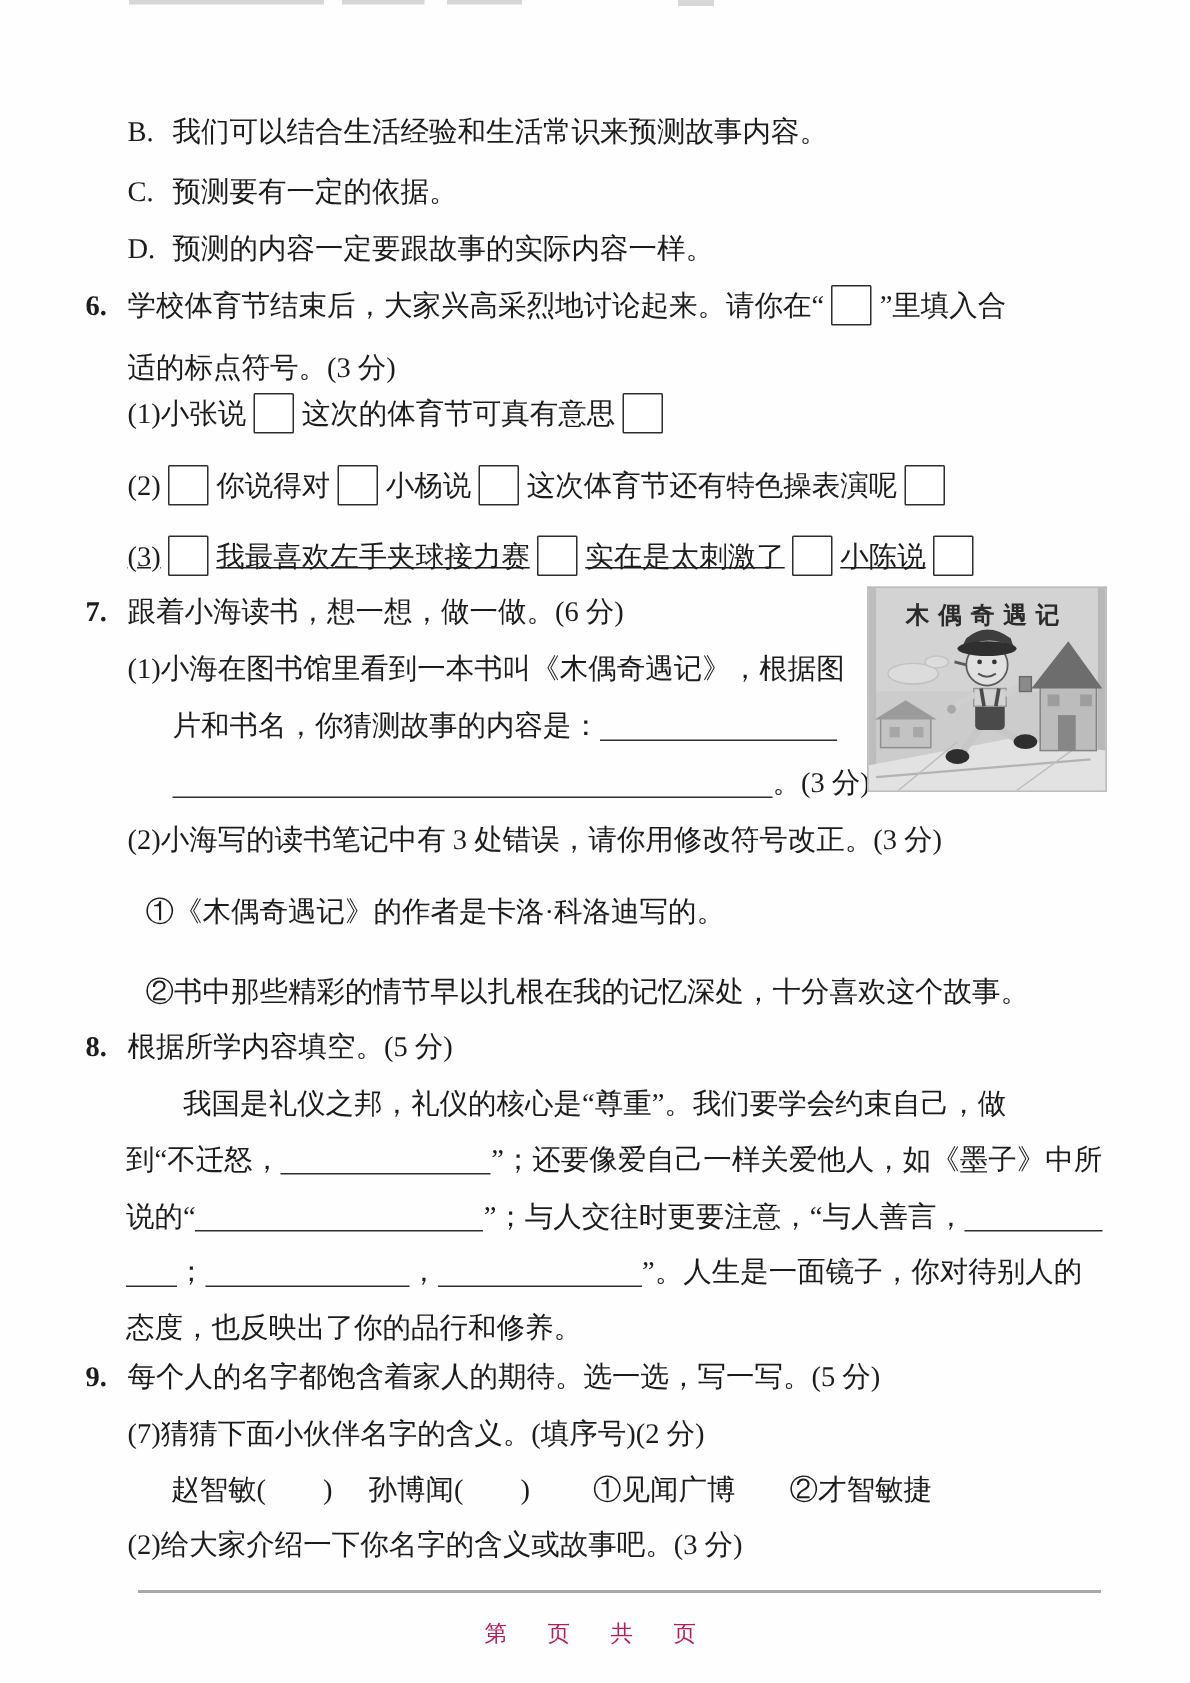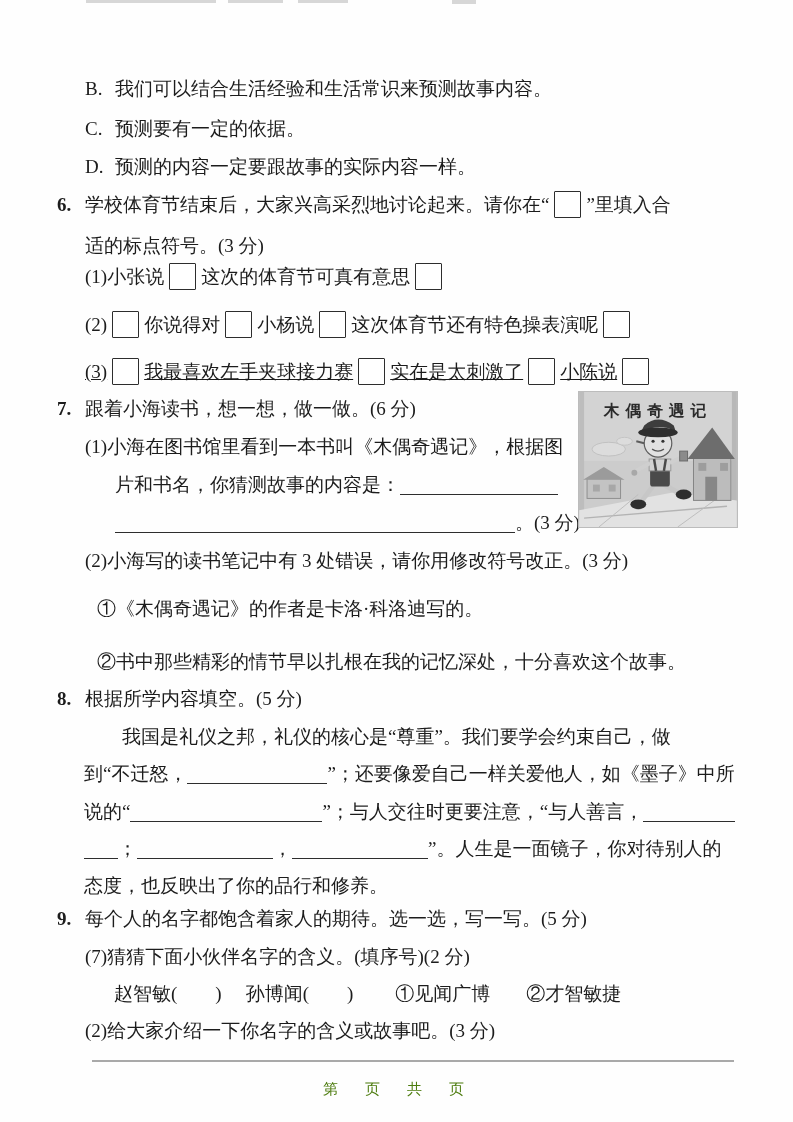--- a/index.html
+++ b/index.html
@@ -21,21 +21,21 @@
   }
   .artifact{position:absolute;background:#c6c6c6;opacity:.7;}
   .book{
     position:absolute;left:578px;top:391px;width:160px;height:137px;
     border:1px solid #bcbcbc;box-sizing:border-box;background:#cfcfcf;
   }
   .book svg{display:block;width:100%;height:100%;}
   .footer-line{position:absolute;left:92px;top:1060px;width:642px;height:2px;background:#a9a9a9;}
   .footer-text{
     position:absolute;left:0;top:1080px;width:793px;text-align:center;
-    font-size:15px;letter-spacing:6px;color:#4d7c0f;
+    font-size:15px;letter-spacing:6px;color:#be185d;
     font-family:"Liberation Sans","DejaVu Sans",sans-serif;
   }
 </style>
 </head>
 <body>
 
 <div class="page">
 
   <div class="artifact" style="left:86px;top:0;width:130px;height:3px;"></div>
   <div class="artifact" style="left:228px;top:0;width:55px;height:3px;"></div>

